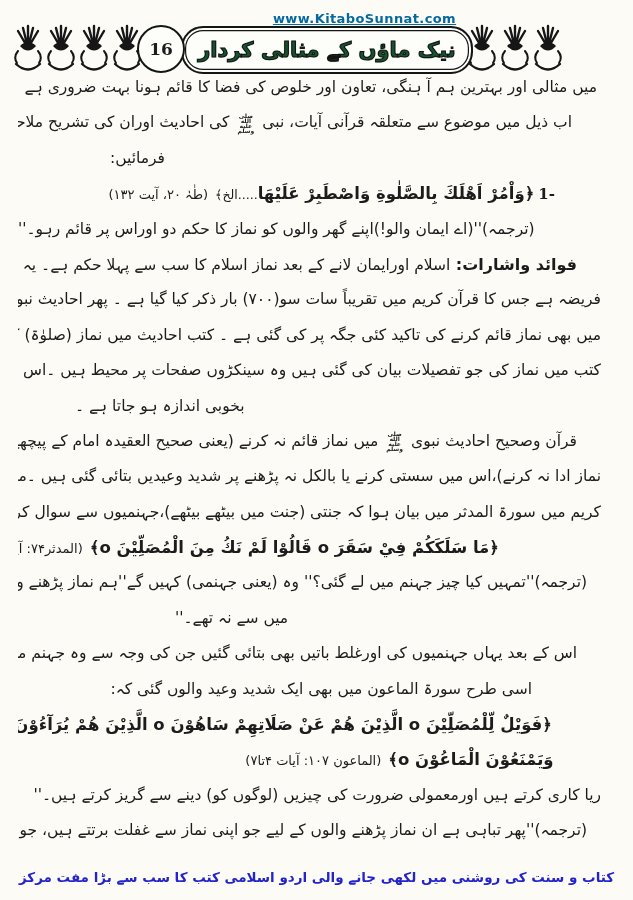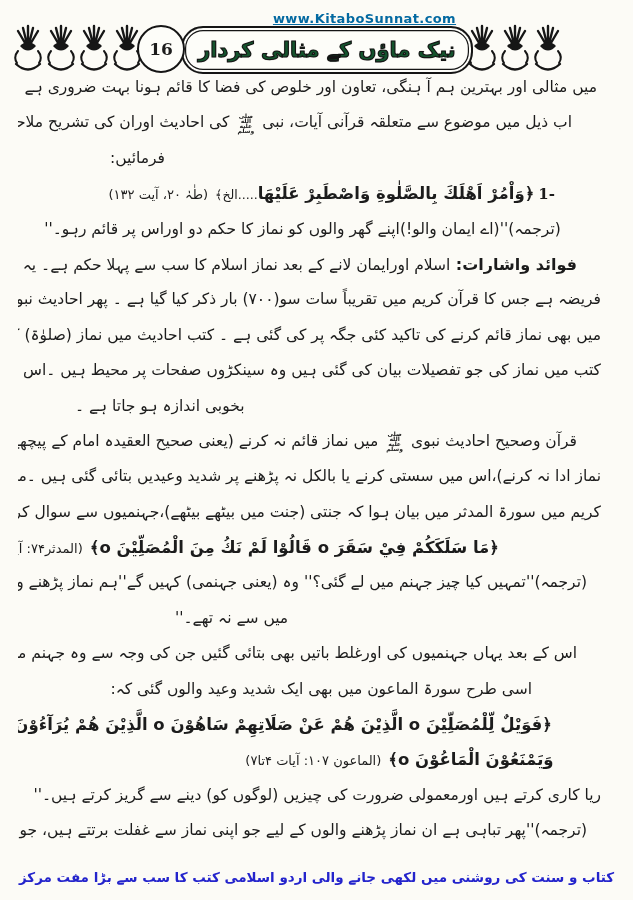--- a/index.html
+++ b/index.html
@@ -93,21 +93,21 @@
 
   <div id="title-cartouche">
     <span id="title-calligraphy">نیک ماؤں کے مثالی کردار</span>
   </div>
 
   <div id="body-text">
       <div class="line" style="text-align: right; padding-right: 20px;"><span class="seg-n">میں مثالی اور بہترین ہم آ ہنگی، تعاون اور خلوص کی فضا کا قائم ہونا بہت ضروری ہے ۔</span></div>
       <div class="line" style="text-align: right; padding-right: 45px;"><span class="seg-n">اب ذیل میں موضوع سے متعلقہ قرآنی آیات، نبی </span><span class="seg-saw">صلى الله عليه وسلم</span><span class="seg-n"> کی احادیث اوران کی تشریح ملاحظہ</span></div>
       <div class="line" style="text-align: left; padding-left: 92px;"><span class="seg-n">فرمائیں:</span></div>
       <div class="line" style="text-align: right; padding-right: 62px;"><span class="seg-num">1-</span><span class="seg-ar">﴿وَاْمُرْ اَهْلَكَ بِالصَّلٰوةِ وَاصْطَبِرْ عَلَيْهَا</span><span class="seg-arx">.....الخ﴾</span><span class="seg-ref">(طٰہٰ ۲۰، آیت ۱۳۲)</span></div>
-      <div class="line" style="text-align: center; padding-right: 30px;"><span class="seg-n">(ترجمہ)''(اے ایمان والو!)اپنے گھر والوں کو نماز کا حکم دو اوراس پر قائم رہو۔''</span></div>
+      <div class="line" style="text-align: left; padding-right: 30px;"><span class="seg-n">(ترجمہ)''(اے ایمان والو!)اپنے گھر والوں کو نماز کا حکم دو اوراس پر قائم رہو۔''</span></div>
       <div class="line" style="text-align: right; padding-right: 40px;"><span class="seg-b">فوائد واشارات: </span><span class="seg-n">اسلام اورایمان لانے کے بعد نماز اسلام کا سب سے پہلا حکم ہے۔ یہ وہ</span></div>
       <div class="line" style="text-align: right; padding-right: 16px;"><span class="seg-n">فریضہ ہے جس کا قرآن کریم میں تقریباً سات سو(۷۰۰) بار ذکر کیا گیا ہے ۔ پھر احادیث نبوی </span></div>
       <div class="line" style="text-align: right; padding-right: 16px;"><span class="seg-n">میں بھی نماز قائم کرنے کی تاکید کئی جگہ پر کی گئی ہے ۔ کتب احادیث میں نماز (صلوٰۃ) کے ابواب/</span></div>
       <div class="line" style="text-align: right; padding-right: 16px;"><span class="seg-n">کتب میں نماز کی جو تفصیلات بیان کی گئی ہیں وہ سینکڑوں صفحات پر محیط ہیں ۔اس سے نماز کی اہمیت کا</span></div>
       <div class="line" style="text-align: left; padding-left: 57px;"><span class="seg-n">بخوبی اندازہ ہو جاتا ہے ۔</span></div>
       <div class="line" style="text-align: right; padding-right: 40px;"><span class="seg-n">قرآن وصحیح احادیث نبوی </span><span class="seg-saw">صلى الله عليه وسلم</span><span class="seg-n"> میں نماز قائم نہ کرنے (یعنی صحیح العقیدہ امام کے پیچھے باجماعت</span></div>
       <div class="line" style="text-align: right; padding-right: 16px;"><span class="seg-n">نماز ادا نہ کرنے)،اس میں سستی کرنے یا بالکل نہ پڑھنے پر شدید وعیدیں بتائی گئی ہیں ۔مثلاً: قرآن</span></div>
       <div class="line" style="text-align: right; padding-right: 16px;"><span class="seg-n">کریم میں سورۃ المدثر میں بیان ہوا کہ جنتی (جنت میں بیٹھے بیٹھے)،جہنمیوں سے سوال کریں گے کہ:</span></div>
       <div class="line" style="text-align: right; padding-right: 118px;"><span class="seg-ar">﴿مَا سَلَكَكُمْ فِيْ سَقَرَ o قَالُوْا لَمْ نَكُ مِنَ الْمُصَلِّيْنَ o﴾</span><span class="seg-ref">(المدثر۷۴: آیت ۴۲،۴۳)</span></div>
       <div class="line" style="text-align: right; padding-right: 30px;"><span class="seg-n">(ترجمہ)''تمہیں کیا چیز جہنم میں لے گئی؟'' وہ (یعنی جہنمی) کہیں گے''ہم نماز پڑھنے والوں</span></div>

